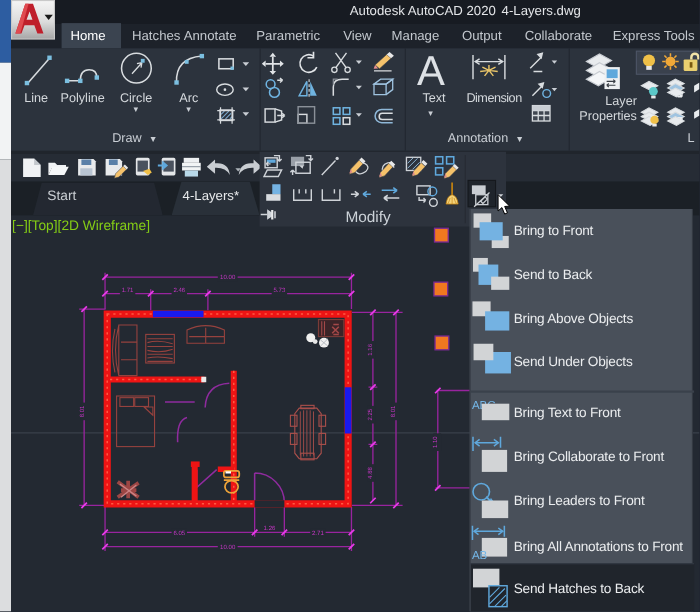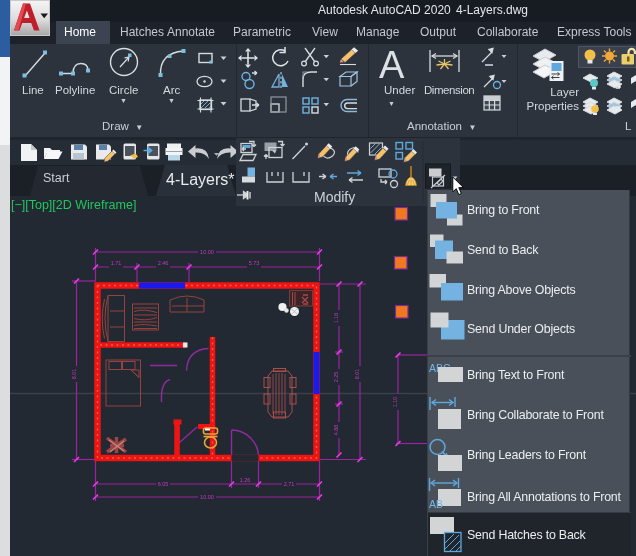--- a/index.html
+++ b/index.html
@@ -42,21 +42,21 @@
   <span class="abs" style="left:102px;">Draw&nbsp; <span style="font-size:8px;">▼</span></span>
   <span class="abs" style="left:407px;">Annotation&nbsp; <span style="font-size:8px;">▼</span></span>
   <span class="abs" style="left:625px;">L</span>
 </div>
 
 <div class="abs" style="left:0;top:84px;width:556px;height:16px;color:#d4d8dc;font-size:11.5px;">
   <span class="abs" style="left:22px;">Line</span>
   <span class="abs" style="left:55px;">Polyline</span>
   <span class="abs" style="left:109px;">Circle</span>
   <span class="abs" style="left:163px;">Arc</span>
-  <span class="abs" style="left:384px;">Under</span>
+  <span class="abs" style="left:384px;">Text</span>
   <span class="abs" style="left:424px;letter-spacing:-0.45px;">Dimension</span>
 </div>
 <div class="abs" style="left:519px;top:85px;width:60px;height:30px;color:#d4d8dc;font-size:11.5px;text-align:right;line-height:14px;">Layer<br>Properties</div>
 
 <div class="abs" style="left:120px;top:97px;color:#c9ced4;font-size:7px;">▼</div>
 <div class="abs" style="left:168px;top:97px;color:#c9ced4;font-size:7px;">▼</div>
 <div class="abs" style="left:388px;top:100px;color:#c9ced4;font-size:7px;">▼</div>
 
 <svg class="abs" style="left:10px;top:44px;" width="626" height="94" viewBox="10 44 626 94" fill="none">
 <g id="ribbon-icons">
@@ -268,24 +268,24 @@
 <path d="M214,153 h5 l-2.5,2.8 z" fill="#aeb4ba"></path>
 
 <path d="M238,151.5 l-7.5,-6.5 v3.5 q-12,-1.5 -13.5,10.5 q4,-7 13.5,-6.5 v5.5 z" fill="#c9cdd2"></path>
 </g>
 </svg>
 
 <div class="abs" style="left:10px;top:165px;width:626px;height:31px;background:#1b2026;"></div>
 <div class="abs" style="left:30px;top:166px;width:118px;height:30px;background:#232831;clip-path:polygon(8px 0, 110px 0, 118px 30px, 0 30px);"></div>
 <div class="abs" style="left:156px;top:165px;width:80px;height:31px;background:#293039;clip-path:polygon(9px 0, 71px 0, 80px 31px, 0 31px);"></div>
 <div class="abs" style="left:43px;top:170.5px;color:#c9ced3;font-size:12.5px;">Start</div>
-<div class="abs" style="left:166px;top:171px;color:#e8eaec;font-size:16px;">4-Layers*</div>
+<div class="abs" style="left:166px;top:171px;color:#e8eaec;font-size:12px;">4-Layers*</div>
 
 <div class="abs" style="left:10px;top:196px;width:626px;height:360px;background:#232932;"></div>
-<div class="abs" style="left:11px;top:198px;color:#22c55e;font-size:12.5px;">[−][Top][2D Wireframe]</div>
+<div class="abs" style="left:11px;top:198px;color:#84cc16;font-size:12.5px;">[−][Top][2D Wireframe]</div>
 <svg class="abs" style="left:10px;top:196px;filter:blur(0.35px);" width="626" height="360" viewBox="10 196 626 360" fill="none">
 <g id="plan">
 
 <line x1="10" y1="393.5" x2="636" y2="393.5" stroke="#3a414b" stroke-width="1.3"></line>
 
 <g stroke="#96423e" stroke-width="1">
 
   <path d="M108,295.5 h16.5 v46 h-16.5 z M108,295.5 q-6,23 0,46 M104.5,299 q-4.5,20 0,39.5 M110,311 h14 M110,327 h14"></path>
 
   <rect x="132.5" y="304" width="26" height="26"></rect>

